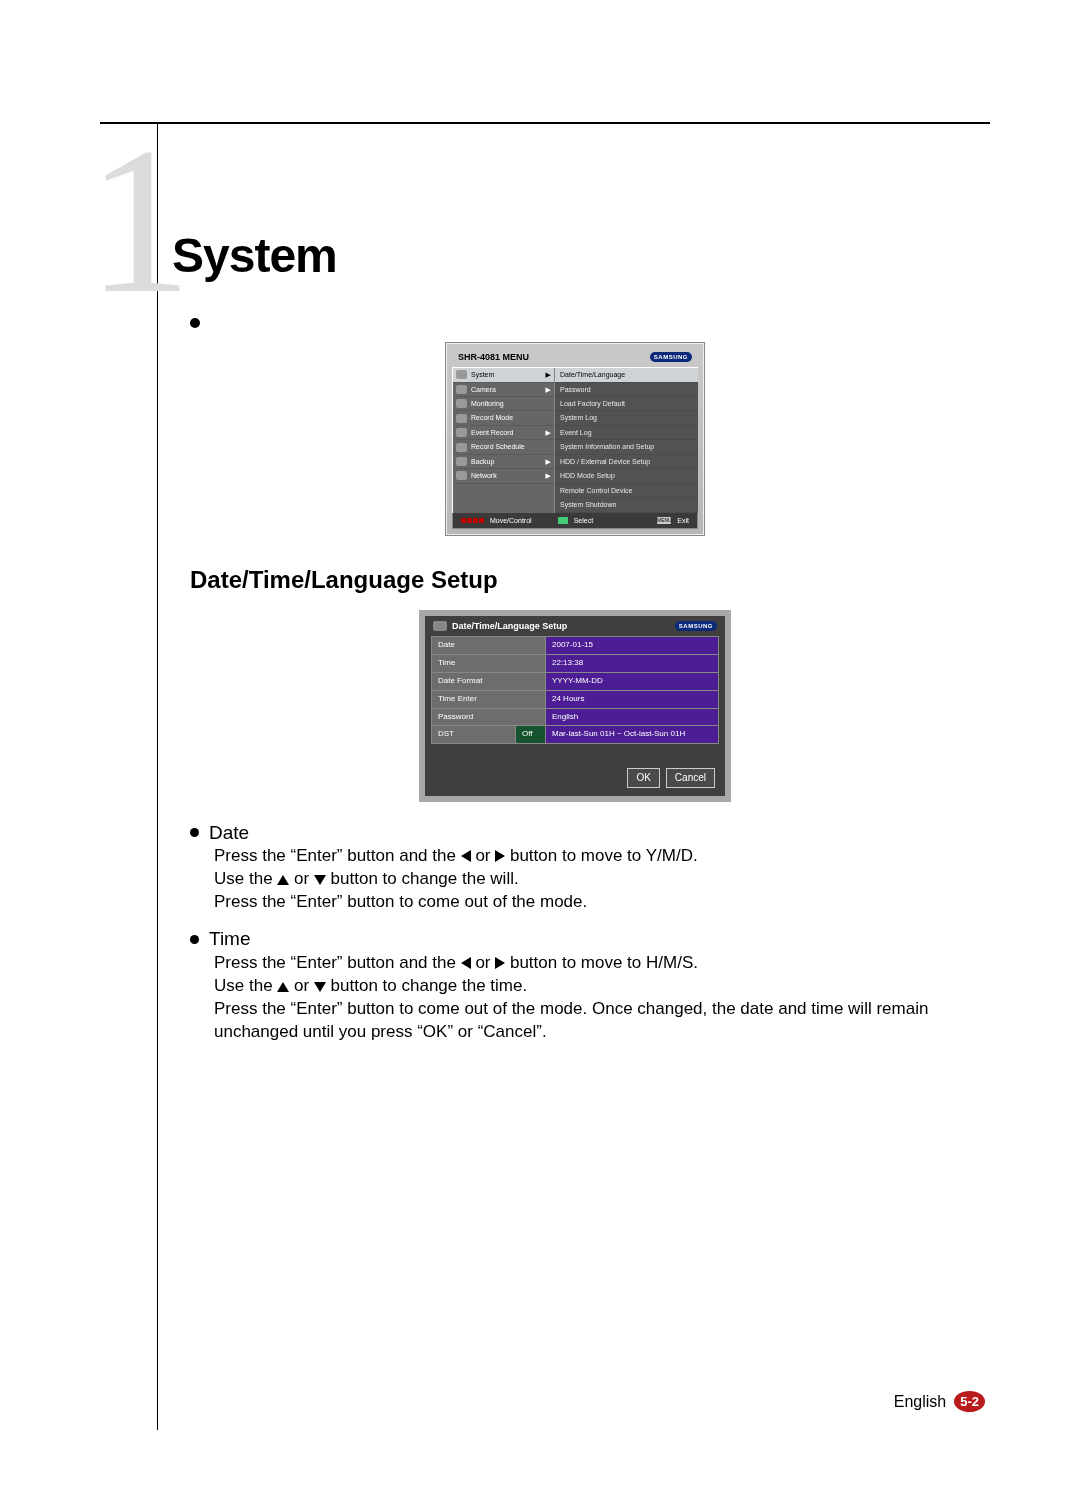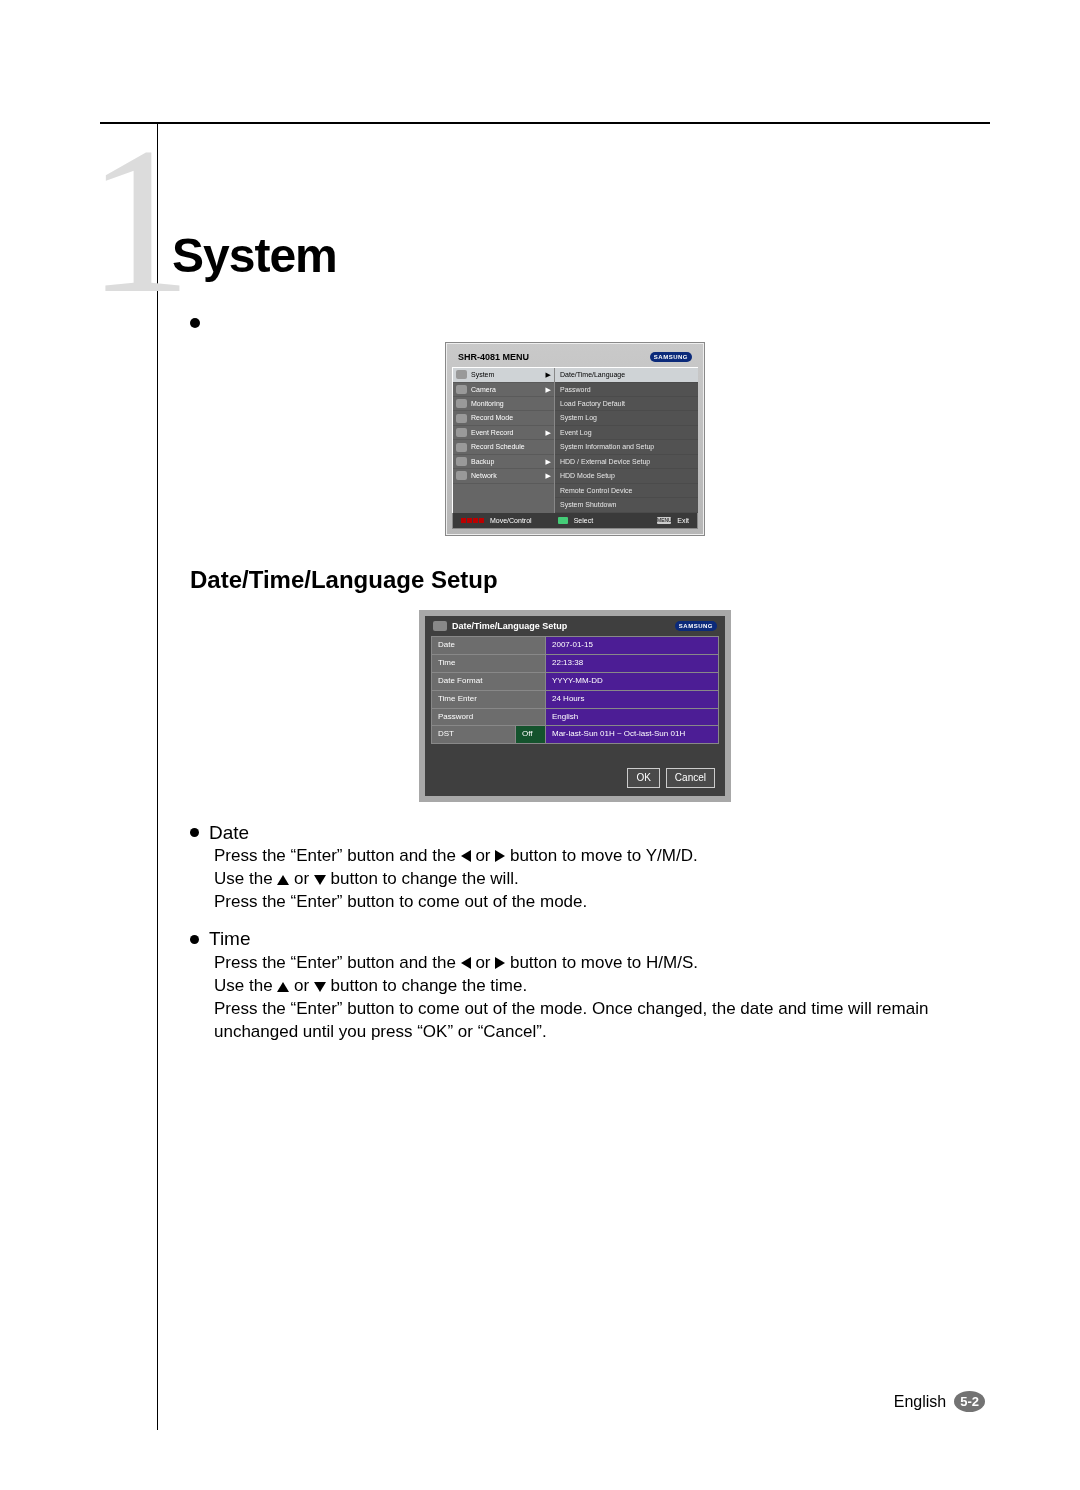--- a/index.html
+++ b/index.html
@@ -65,21 +65,21 @@
 
   .body-para { margin-left: 24px; font-size: 17px; line-height: 1.35; }
 
   .tri { display: inline-block; vertical-align: -1px; }
   .tri.left { width: 0; height: 0; border-top: 6px solid transparent; border-bottom: 6px solid transparent; border-right: 10px solid #000; }
   .tri.right { width: 0; height: 0; border-top: 6px solid transparent; border-bottom: 6px solid transparent; border-left: 10px solid #000; }
   .tri.up { width: 0; height: 0; border-left: 6px solid transparent; border-right: 6px solid transparent; border-bottom: 10px solid #000; }
   .tri.down { width: 0; height: 0; border-left: 6px solid transparent; border-right: 6px solid transparent; border-top: 10px solid #000; }
 
   .footer { position: absolute; right: 95px; bottom: 78px; display: flex; align-items: center; gap: 8px; font-size: 16px; }
-  .page-badge { background: #737373; color: #fff; border-radius: 50% / 50%; padding: 3px 6px; font-size: 13px; font-weight: bold; min-width: 30px; text-align: center; }
+  .page-badge { background: #b91c1c; color: #fff; border-radius: 50% / 50%; padding: 3px 6px; font-size: 13px; font-weight: bold; min-width: 30px; text-align: center; }
 </style>
 </head>
 <body>
 
 <div class="page">
   <div class="rule-top"></div>
   <div class="rule-left"></div>
 
   <div class="big-one">1</div>
   <div class="title">System</div>

